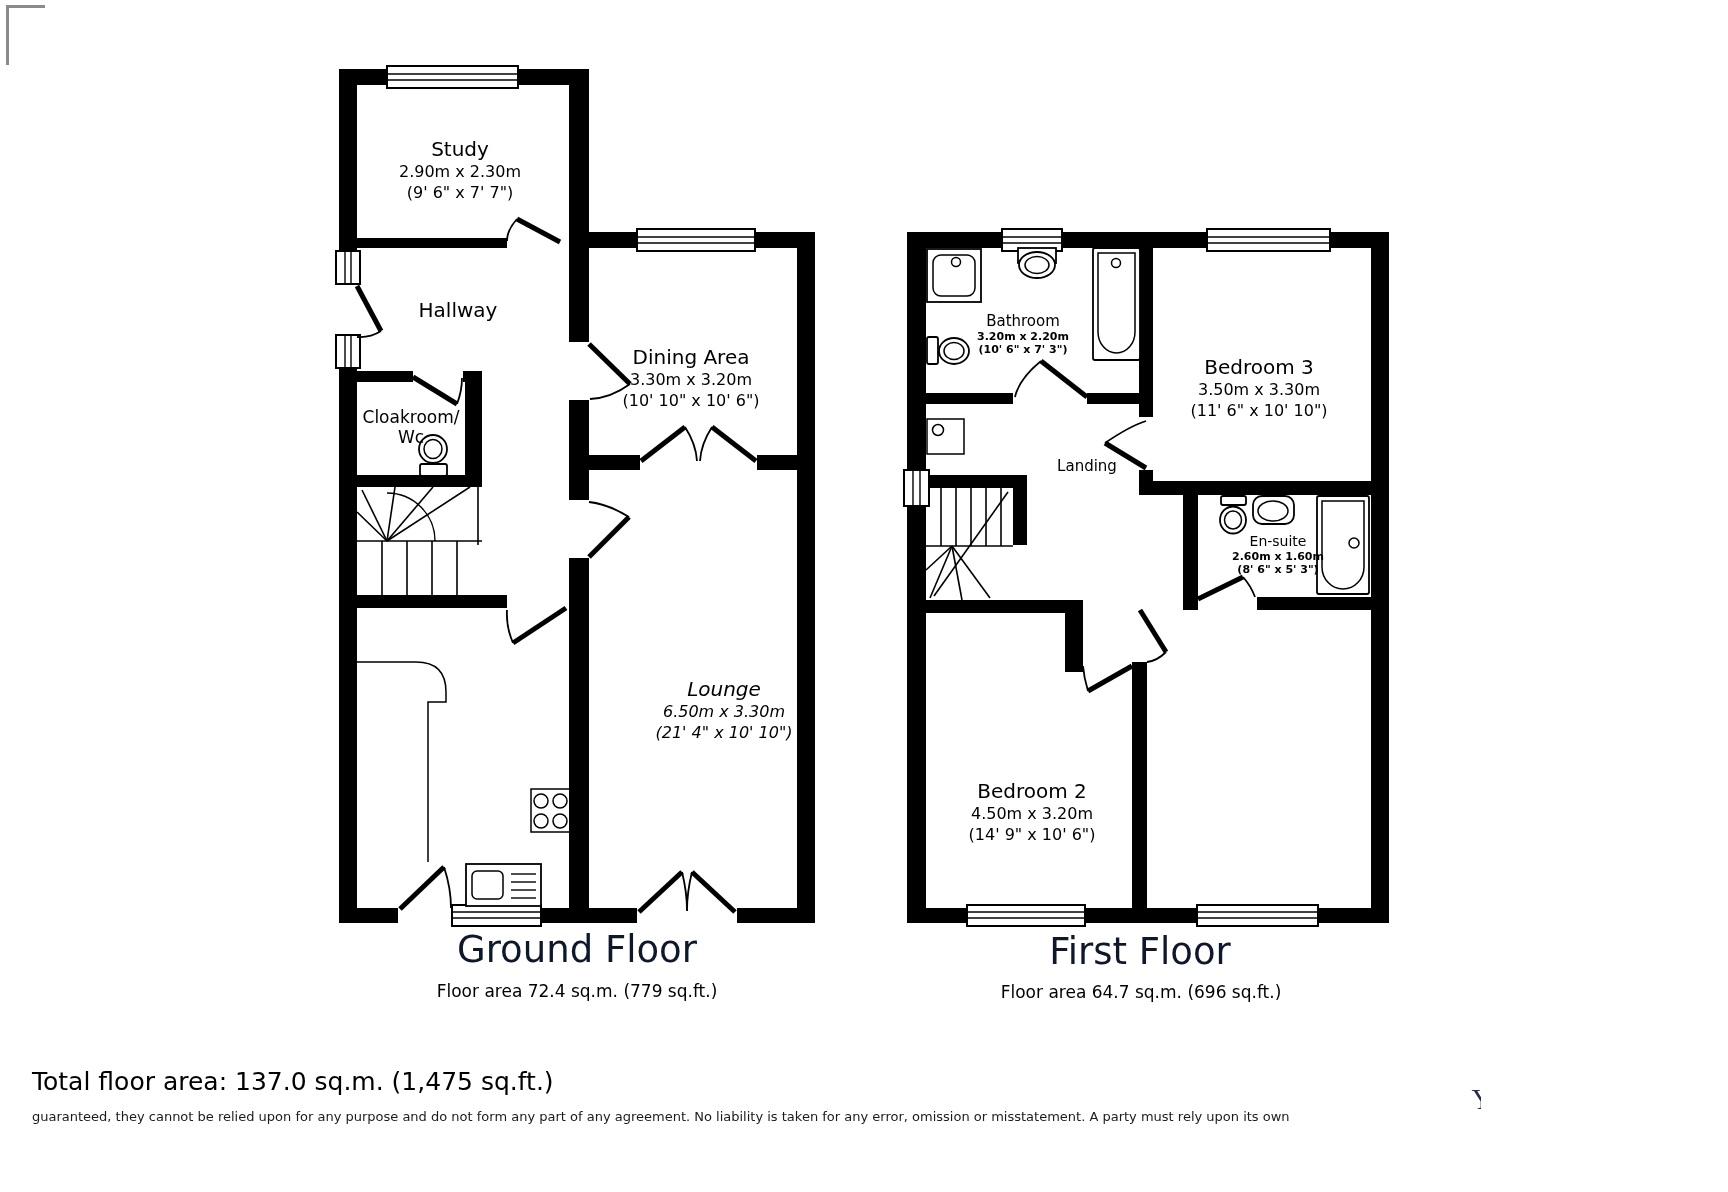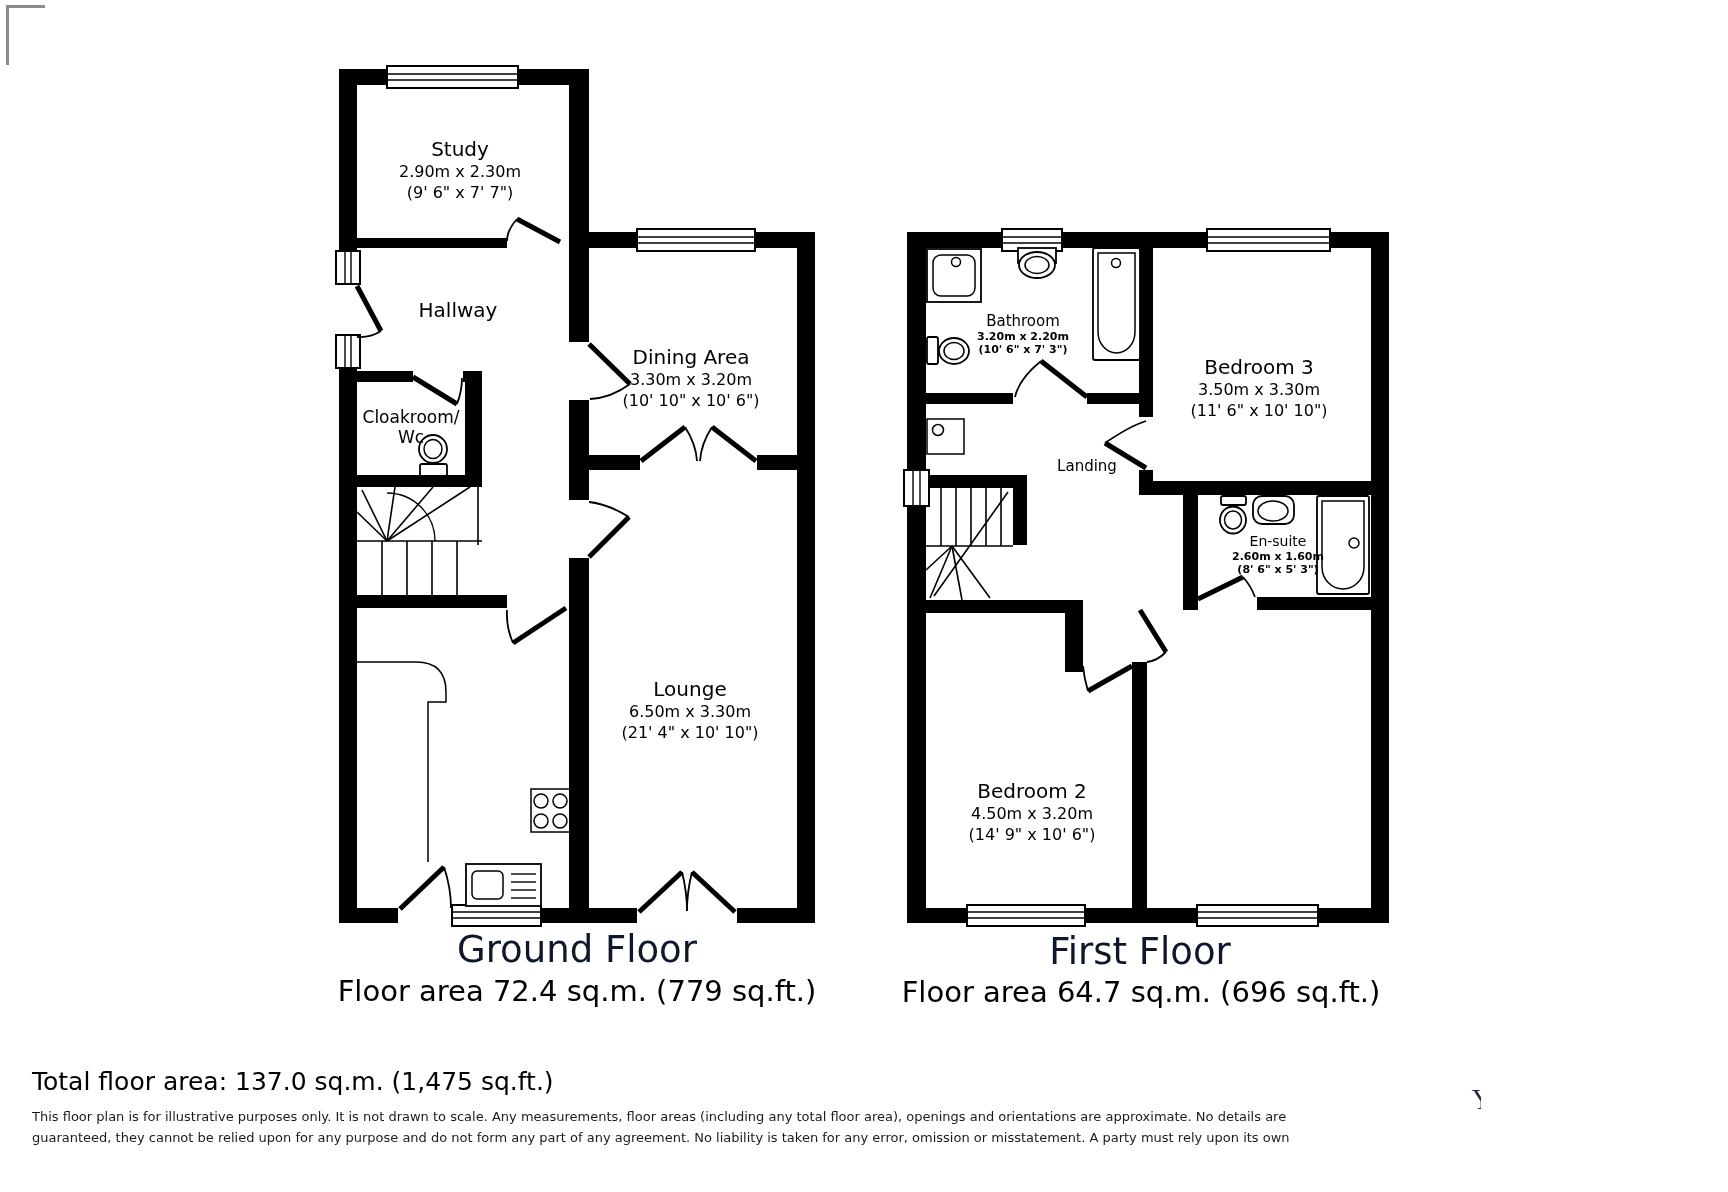--- a/index.html
+++ b/index.html
@@ -15,21 +15,21 @@
   .fixthin{fill:none;stroke:#000;stroke-width:1.5;}
   .tread{stroke:#000;stroke-width:1.6;}
   .room-label{position:absolute;transform:translate(-50%,0);text-align:center;color:#000;white-space:nowrap;}
   .room-name{font-size:20px;line-height:24px;}
   .room-dims{font-size:16px;line-height:21px;}
   .room-label.sm .room-name{font-size:15px;line-height:17px;}
   .room-label.sm .room-dims{font-size:11px;line-height:13px;font-weight:600;}
   .room-label.md .room-name{font-size:15px;line-height:18px;}
   .two-line{font-size:17px;line-height:20px;}
   .floor-title{position:absolute;transform:translate(-50%,-50%);font-size:37px;color:#0f172a;white-space:nowrap;}
-  .floor-area{position:absolute;transform:translate(-50%,-50%);font-size:29px;color:#000;white-space:nowrap;}
+  .floor-area{position:absolute;transform:translate(-50%,-50%);font-size:17px;color:#000;white-space:nowrap;}
   .total-area{position:absolute;left:32px;top:1068px;font-size:25px;line-height:28px;color:#000;}
   .disclaimer{position:absolute;left:32px;top:1106px;color:#1b1b1b;}
   .disclaimer div{font-size:13px;line-height:21px;white-space:nowrap;}
   .bracket-tl{position:absolute;left:6px;top:5px;width:36px;height:57px;
               border-left:3px solid #8a8a8a;border-top:3px solid #8a8a8a;}
   .bracket-br{position:absolute;left:1662px;top:1128px;width:56px;height:58px;
               border-right:6px solid #6e6e6e;border-bottom:6px solid #6e6e6e;}
   .logo{position:absolute;}
   .logo-brand{position:absolute;left:1568px;top:1099px;transform:translate(-50%,-50%);
               font-family:"Liberation Serif",serif;font-size:29px;letter-spacing:2px;white-space:nowrap;}
@@ -325,21 +325,21 @@
     <div class="room-dims">3.30m x 3.20m</div>
     <div class="room-dims">(10' 10" x 10' 6")</div>
   </div>
 
   <div class="room-label" style="left:411px;top:407px;">
     <div class="two-line">Cloakroom/</div>
     <div class="two-line">Wc</div>
   </div>
 
 
-  <div class="room-label" style="left:690px;top:677px;">
+  <div class="room-label" style="left:724px;top:677px;font-style:italic;">
     <div class="room-name">Lounge</div>
     <div class="room-dims">6.50m x 3.30m</div>
     <div class="room-dims">(21' 4" x 10' 10")</div>
   </div>
 
   <div class="room-label sm" style="left:1023px;top:313px;">
     <div class="room-name">Bathroom</div>
     <div class="room-dims">3.20m x 2.20m</div>
     <div class="room-dims">(10' 6" x 7' 3")</div>
   </div>
@@ -367,21 +367,20 @@
   </div>
 
 
   <div class="floor-title" style="left:577px;top:949px;">Ground Floor</div>
   <div class="floor-area" style="left:577px;top:991px;">Floor area 72.4 sq.m. (779 sq.ft.)</div>
   <div class="floor-title" style="left:1140px;top:951px;">First Floor</div>
   <div class="floor-area" style="left:1141px;top:992px;">Floor area 64.7 sq.m. (696 sq.ft.)</div>
 
   <div class="total-area">Total floor area: 137.0 sq.m. (1,475 sq.ft.)</div>
   <div class="disclaimer">
-    <div>This floor plan is for illustrative purposes only. It is not drawn to scale. Any measurements, floor areas (including any total floor area), openings and orientations are approximate. No details are</div>
     <div>guaranteed, they cannot be relied upon for any purpose and do not form any part of any agreement. No liability is taken for any error, omission or misstatement. A party must rely upon its own</div>
   </div>
 
   <div class="logo">
     <svg class="logo-icon" width="56" height="56" viewBox="0 0 56 56">
       <circle cx="28" cy="28" r="20.5" fill="none" stroke="#272b4d" stroke-width="9"></circle>
       <rect x="12" y="40" width="32" height="16" fill="#ffffff"></rect>
       <polygon points="28,19 14,52 42,52" fill="#6db32c"></polygon>
     </svg>
     <div class="logo-brand" style="color:#272b4d;">YOUR MOVE</div>

